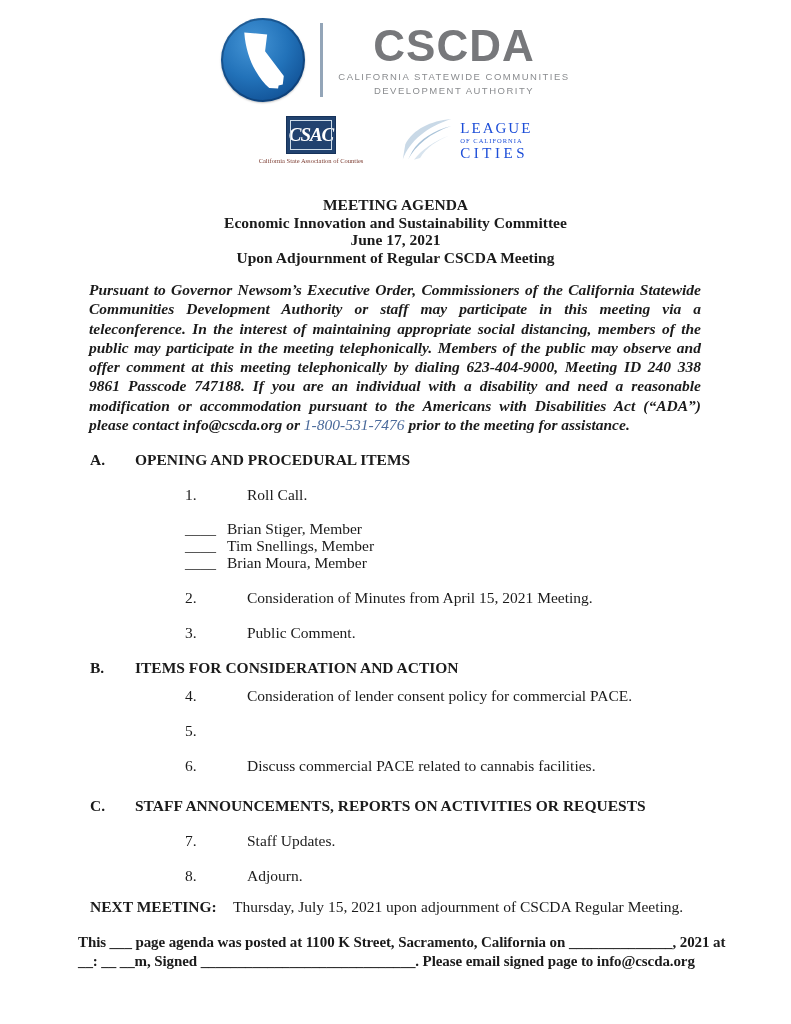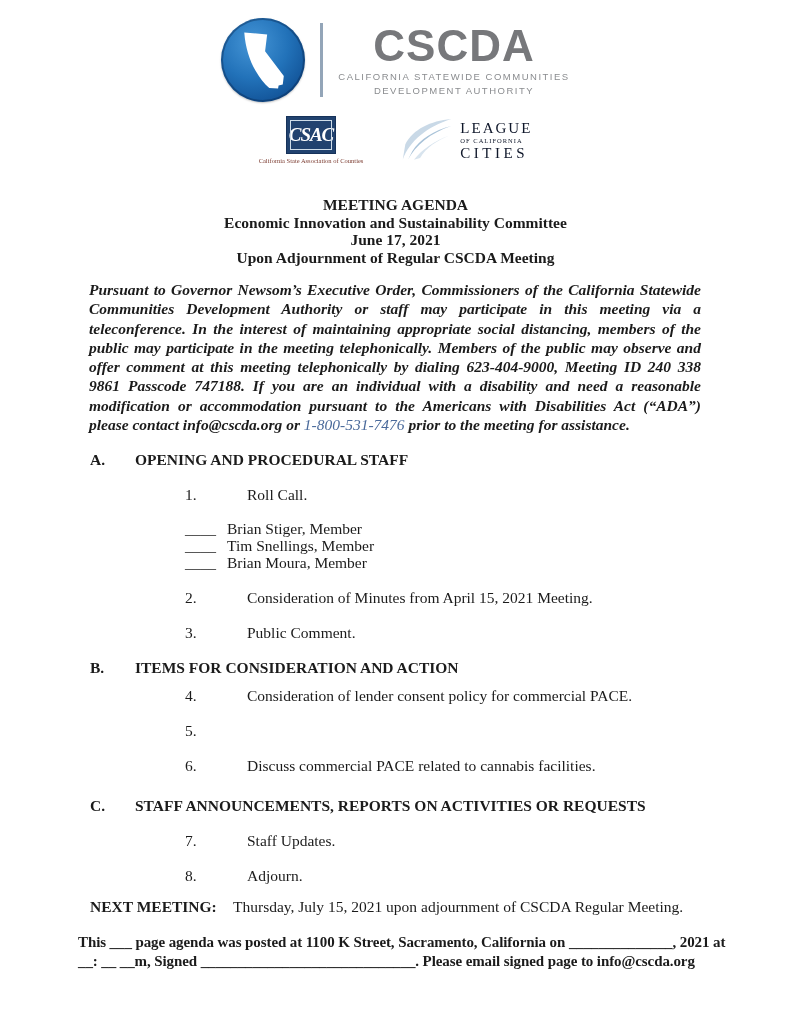--- a/index.html
+++ b/index.html
@@ -24,21 +24,21 @@
   .csac { text-align:center; }
   .csac-box {
     width:50px; height:38px; margin:0 auto; background:#21426f;
     border:1px solid #16325a; box-sizing:border-box;
     display:flex; align-items:center; justify-content:center; position:relative;
   }
   .csac-box::after { content:""; position:absolute; inset:3px; border:1px solid #cfdde9; pointer-events:none; }
   .csac-acronym { color:#ffffff; font-style:italic; font-weight:bold; font-size:19px; letter-spacing:-1px; }
   .csac-caption { font-size:6.5px; color:#7b3b30; margin-top:3px; white-space:nowrap; }
   .league { display:flex; align-items:center; gap:7px; padding-top:2px; }
-  .league-text { color:#0f172a; line-height:1; text-align:left; }
+  .league-text { color:#1d4ed8; line-height:1; text-align:left; }
   .lg1 { font-size:15px; letter-spacing:2px; }
   .lg2 { font-size:6.5px; letter-spacing:1px; margin:2px 0; }
   .lg3 { font-size:15px; letter-spacing:3.5px; }
   
   .title-block { margin-top:30px; text-align:center; font-weight:bold; font-size:15.5px; line-height:17.5px; }
   .title-block div { white-space:nowrap; }
   
   .notice {
     margin:14px 90px 0 89px; font-weight:bold; font-style:italic;
     font-size:15.5px; line-height:19.3px; text-align:justify;
@@ -106,21 +106,21 @@
     <div>MEETING AGENDA</div>
     <div>Economic Innovation and Sustainability Committee</div>
     <div>June 17, 2021</div>
     <div>Upon Adjournment of Regular CSCDA Meeting</div>
   </div>
 
   <p class="notice"><span>Pursuant to Governor Newsom’s Executive Order, Commissioners of the California Statewide Communities Development Authority or staff may participate in this meeting via a teleconference.  In the interest of maintaining appropriate social distancing, members of the public may participate in the meeting telephonically. Members of the public may observe and offer comment at this meeting telephonically by dialing 623-404-9000, Meeting ID 240 338 9861 Passcode 747188.  If you are an individual with a disability and need a reasonable modification or accommodation pursuant to the Americans with Disabilities Act (“ADA”) please contact info@cscda.org or </span><a class="phone-link" style="color:#4a6a9b" href="#">1-800-531-7476</a><span> prior to the meeting for assistance.</span></p>
 
   <div class="sec">
     <span class="sec-letter">A.</span>
-    <span>OPENING AND PROCEDURAL STAFF</span>
+    <span>OPENING AND PROCEDURAL ITEMS</span>
   </div>
 
   <div class="item">
     <span class="item-num">1.</span>
     <span>Roll Call.</span>
   </div>
 
   <div class="roll-list">
     <div class="roll">
       <span class="roll-blank">____</span>

